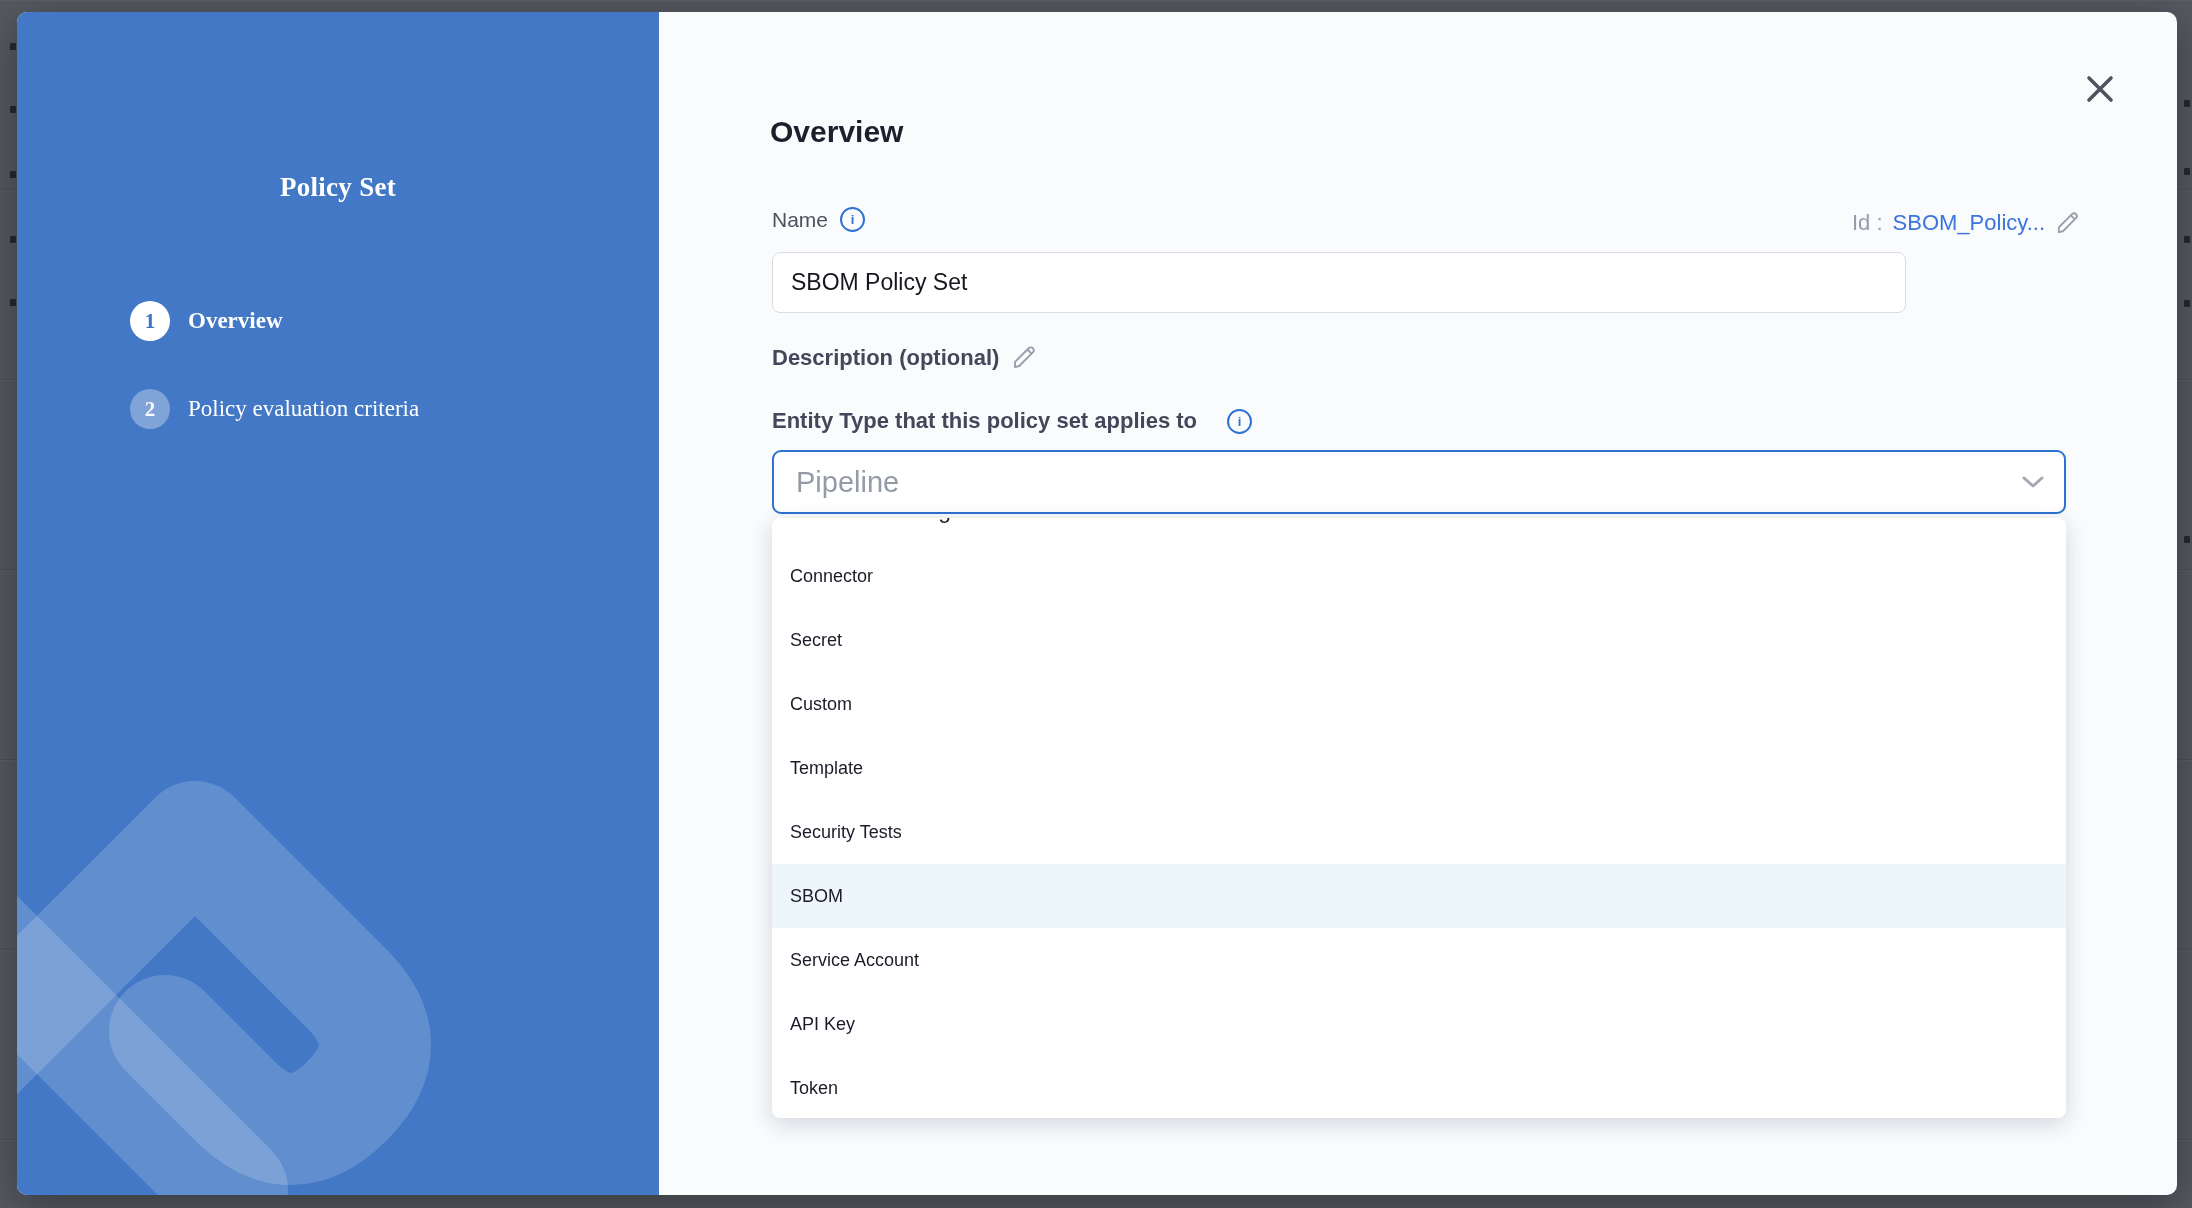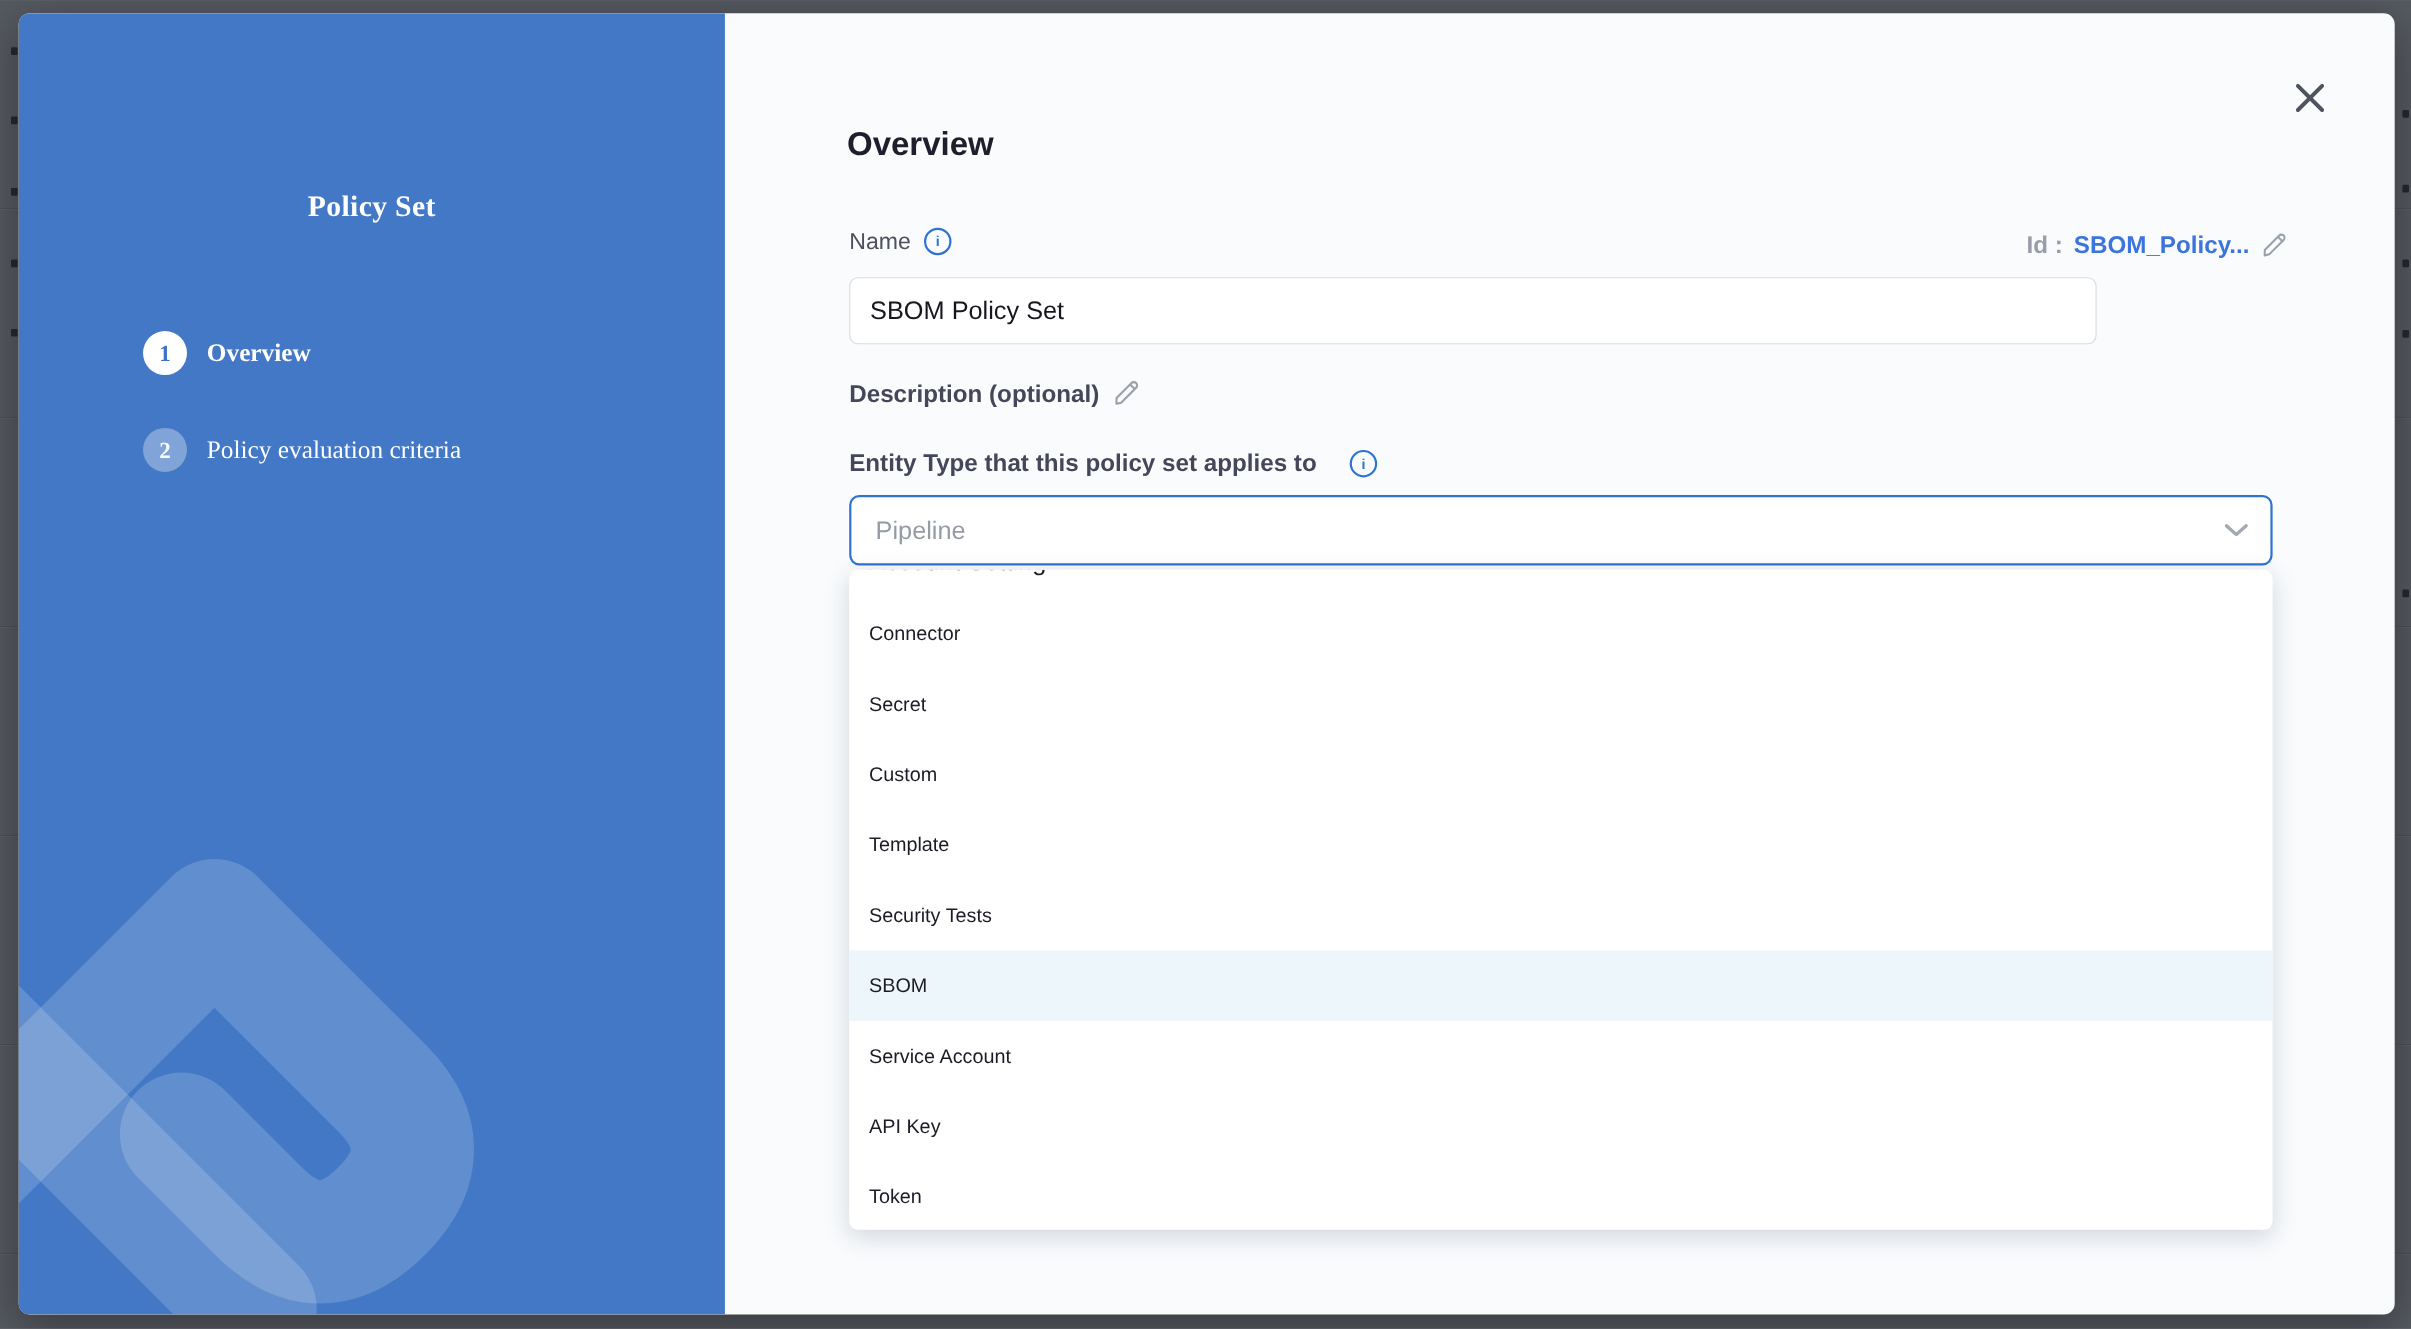--- a/index.html
+++ b/index.html
@@ -61,41 +61,41 @@
     position:absolute;left:111px;top:103px;
     font-size:30px;font-weight:600;color:#1e1e2d;
   }
   .field-label{display:flex;align-items:center;gap:12px;}
   .name-label{position:absolute;left:113px;top:195px;font-size:21px;font-weight:500;color:#4e505e;}
   .info-icon{
     width:21px;height:21px;border:2px solid #2e72d2;border-radius:50%;
     display:flex;align-items:center;justify-content:center;
     color:#2e72d2;font-size:13px;font-weight:700;line-height:1;flex:0 0 auto;
   }
-  .id-row{position:absolute;top:198px;right:96px;display:flex;align-items:flex-end;gap:10px;font-size:22px;font-weight:bold;}
+  .id-row{position:absolute;top:198px;right:96px;display:flex;align-items:flex-end;gap:10px;font-size:22px;}
   .id-prefix{color:#9a9caa;}
   .id-link{color:#3b74dd;cursor:pointer;text-decoration:none;}
   .icon-btn{background:none;border:none;padding:0;display:flex;align-items:center;cursor:pointer;}
 
   .name-input{
     position:absolute;left:113px;top:240px;width:1134px;height:61px;box-sizing:border-box;
     background:#ffffff;border:1px solid #d9dbe3;border-radius:8px;
     font-family:"Liberation Sans", sans-serif;font-size:23px;color:#16161f;padding:0 18px;outline:none;
   }
   .desc-label{position:absolute;left:113px;top:332px;font-size:22px;font-weight:600;color:#45465a;}
   .entity-label{position:absolute;left:113px;top:396px;font-size:22px;font-weight:600;color:#45465a;gap:30px;}
 
   .entity-select{
     position:absolute;left:113px;top:438px;width:1294px;height:64px;box-sizing:border-box;
     background:#ffffff;border:2px solid #2e72d2;border-radius:9px;
     display:flex;align-items:center;justify-content:space-between;padding:0 20px;cursor:pointer;
   }
   .entity-select input{
     border:none;outline:none;background:transparent;flex:1;
-    font-family:"Liberation Sans", sans-serif;font-size:23px;color:#16161f;
+    font-family:"Liberation Sans", sans-serif;font-size:29px;color:#16161f;
   }
   .entity-select input::placeholder{color:#949ba7;opacity:1;}
 
   .dropdown{
     position:absolute;left:113px;top:506px;width:1294px;height:600px;
     background:#ffffff;border-radius:8px;overflow:hidden;
     box-shadow:0 6px 22px rgba(40,50,70,0.18);
   }
   .partial-row{position:relative;height:26px;overflow:hidden;}
   .partial-row .partial-text{

